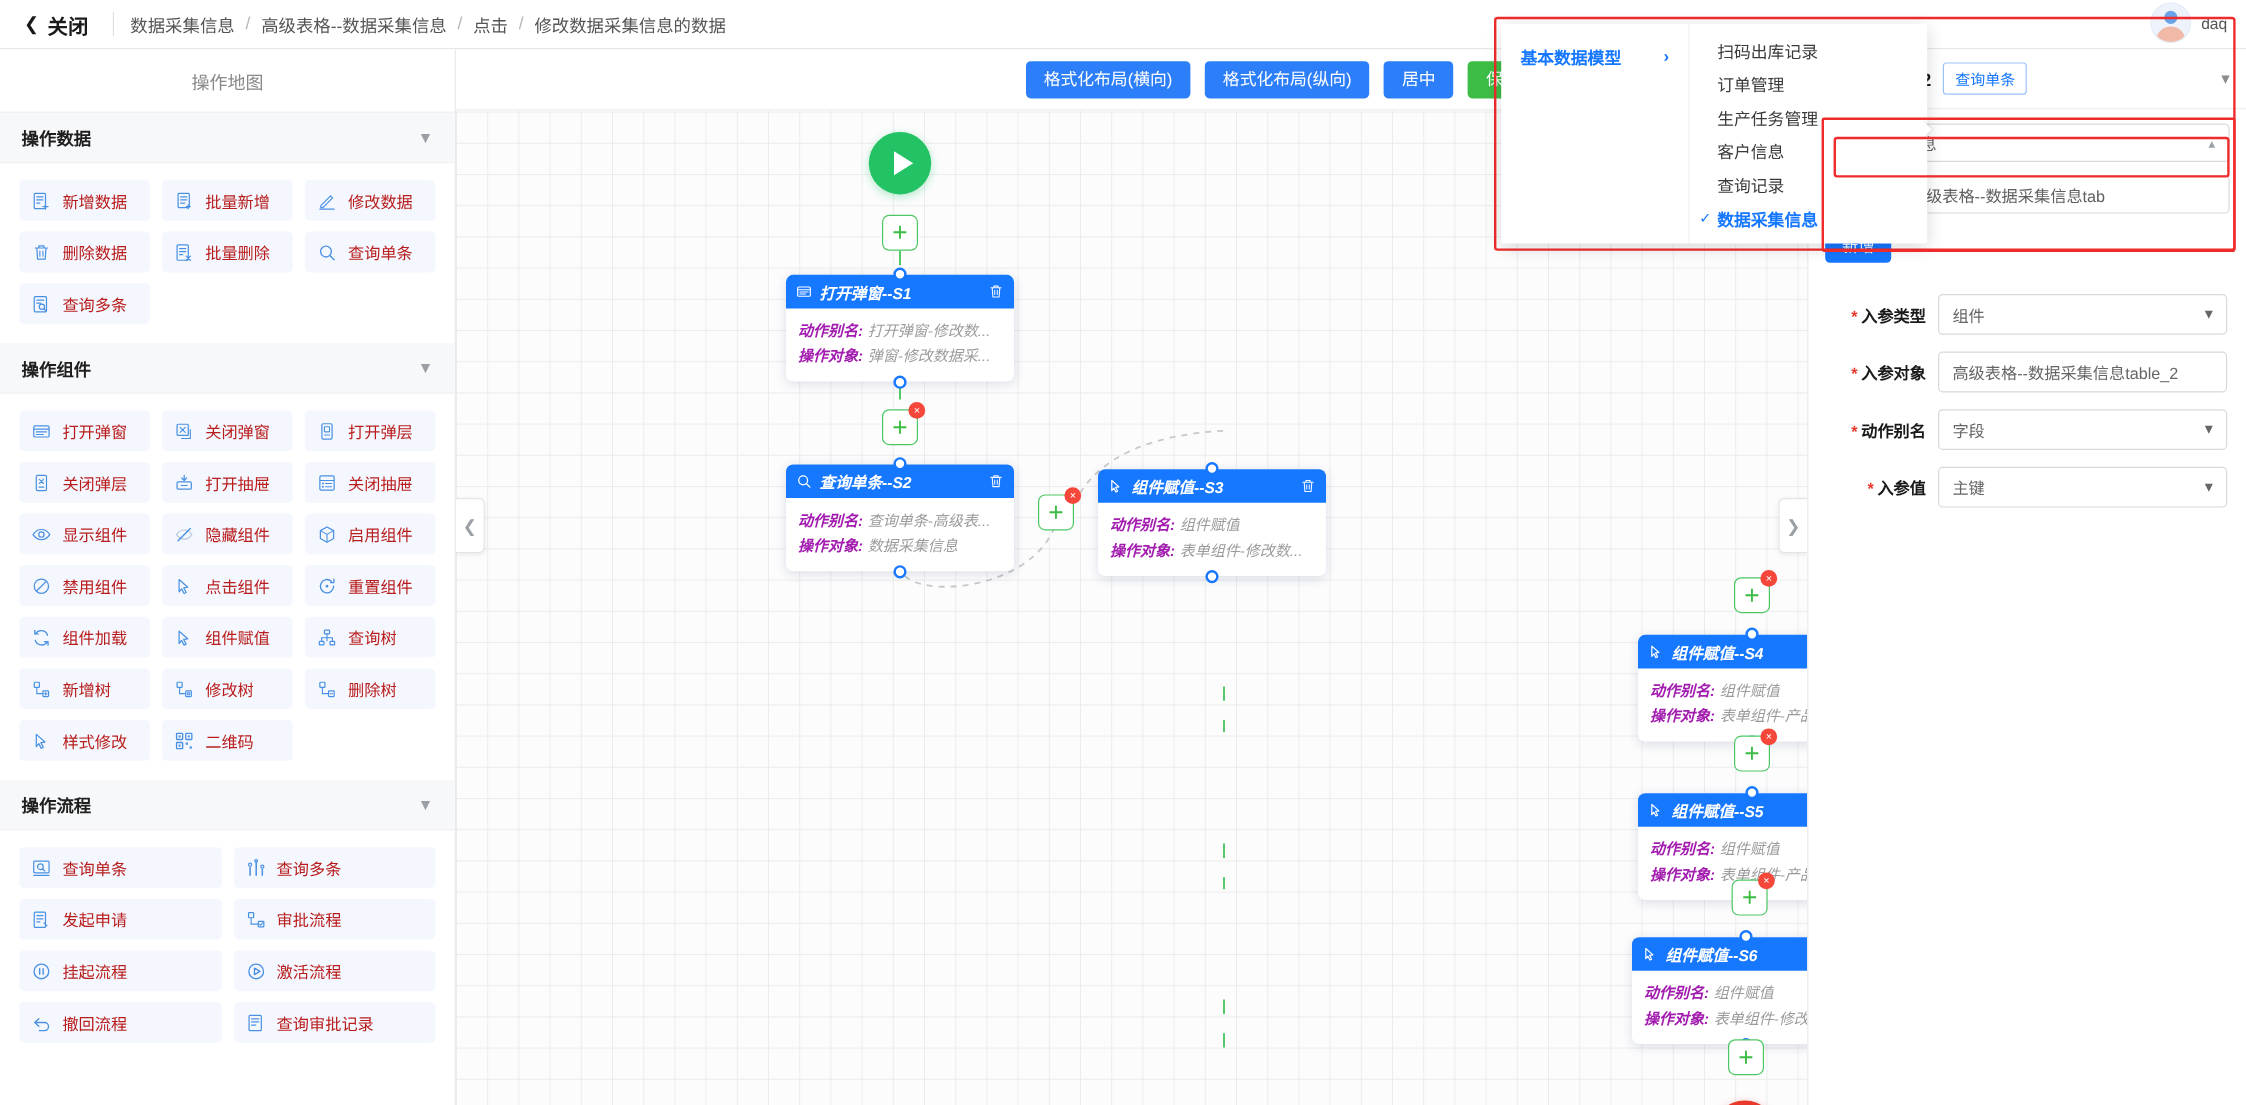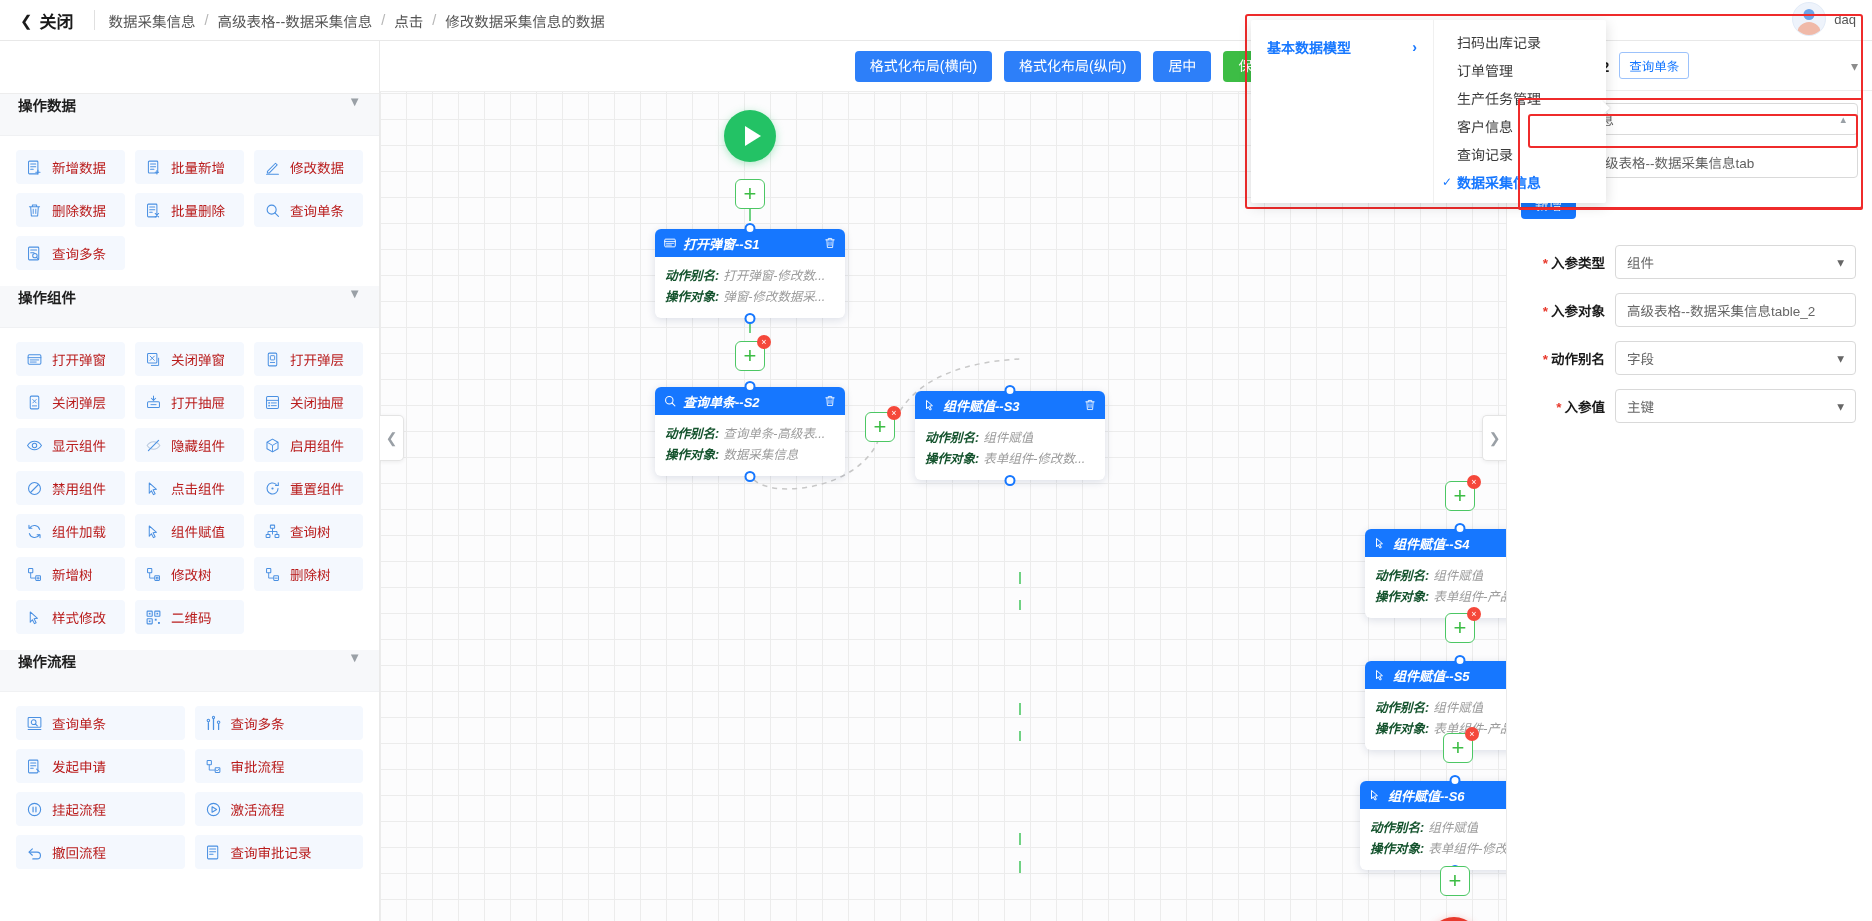--- a/index.html
+++ b/index.html
@@ -60,21 +60,21 @@
   .side-tab {
     flex: 1; display: flex; align-items: center; justify-content: center;
     font-size: 15px; color: #888; cursor: pointer; position: relative;
   }
   .side-tab.active { color: #1a1a1a; font-weight: bold; }
   .side-tab.active::after {
     content: ""; position: absolute; left: 50%; transform: translateX(-50%);
     bottom: 0; width: 50px; height: 3px; background: #1a1a1a;
   }
   .group-head {
-    height: 42px; display: flex; align-items: flex-start; justify-content: space-between;
+    height: 42px; display: flex; align-items: center; justify-content: space-between;
     padding: 0 18px; background: #f7f8fa; border-bottom: 1px solid #f0f1f3;
   }
   .group-title { font-size: 14.5px; font-weight: bold; color: #1f1f1f; }
   .chev-down { color: #9aa0a6; font-size: 13px; }
   .grid {
     display: grid; grid-template-columns: repeat(3, 1fr);
     gap: 9px 10px; padding: 14px 16px 16px 16px;
   }
   .tile {
     height: 34px; background: #f4f8fe; border-radius: 4px;
@@ -124,21 +124,21 @@
   }
   .node-head {
     height: 28px; background: #1677ff; border-radius: 6px 6px 0 0;
     display: flex; align-items: center; padding: 0 8px; gap: 6px;
   }
   .node-head .nh-icon { width: 14px; height: 14px; flex: 0 0 14px; }
   .node-title { color: #fff; font-size: 13px; font-weight: bold; flex: 1; white-space: nowrap; overflow: hidden; }
   .node-del { width: 14px; height: 14px; cursor: pointer; opacity: .95; }
   .node-body { padding: 9px 10px 10px 10px; }
   .node-row { display: flex; font-size: 12.5px; line-height: 21px; white-space: nowrap; overflow: hidden; }
-  .node-key { color: #14532d; font-weight: bold; flex: 0 0 auto; }
+  .node-key { color: #a21caf; font-weight: bold; flex: 0 0 auto; }
   .node-val { color: #9b9b9b; margin-left: 4px; overflow: hidden; text-overflow: ellipsis; }
 
   .port {
     position: absolute; width: 11px; height: 11px; border-radius: 50%;
     background: #fff; border: 2px solid #1677ff; left: 50%;
     transform: translateX(-50%); z-index: 8;
   }
   .port.top { top: -6px; }
   .port.bottom { bottom: -6px; }
 
@@ -222,21 +222,21 @@
   
   .dd-outline {
     position: absolute; left: 1245px; top: 14px; width: 618px; height: 195px;
     border: 2px solid #ef2b2b; border-radius: 3px; z-index: 40; pointer-events: none;
   }
   .dd-panel {
     position: absolute; left: 1251px; top: 20px; width: 355px; height: 183px;
     background: #fff; box-shadow: 0 3px 14px rgba(0,0,0,.14); display: flex; z-index: 41;
     border-radius: 2px;
   }
-  .dd-col-left { width: 183px; padding: 12px 0 0 0; border-right: 1px solid #f0f0f0; }
+  .dd-col-left { width: 157px; padding: 12px 0 0 0; border-right: 1px solid #f0f0f0; }
   .dd-parent {
     display: flex; align-items: center; justify-content: space-between;
     padding: 0 16px; height: 30px; color: #1677ff; font-size: 14px;
     font-weight: bold; cursor: pointer;
   }
   .dd-col-right { flex: 1; padding: 8px 0; }
   .dd-item {
     height: 28px; display: flex; align-items: center; padding: 0 12px 0 8px;
     font-size: 14px; color: #3a3a3a; cursor: pointer; white-space: nowrap;
   }
@@ -278,20 +278,23 @@
       <span class="crumb">修改数据采集信息的数据</span>
     </div>
     <div class="avatar-wrap">
       <div class="avatar"></div>
       <span class="user-name">daq</span>
     </div>
   </div>
 
   <div class="sidebar">
     <div class="side-tabs">
+      <div class="side-tab">
+        <span>操作地图</span>
+      </div>
     </div>
 
     <div class="group-head">
       <span class="group-title">操作数据</span>
       <span class="chev-down">▼</span>
     </div>
     <div class="grid">
       <div class="tile">
         <svg class="ic" viewBox="0 0 20 20">
             <rect x="3" y="2.5" width="11" height="15" rx="1" fill="none" stroke="#4a90e2" stroke-width="1.2"></rect>

